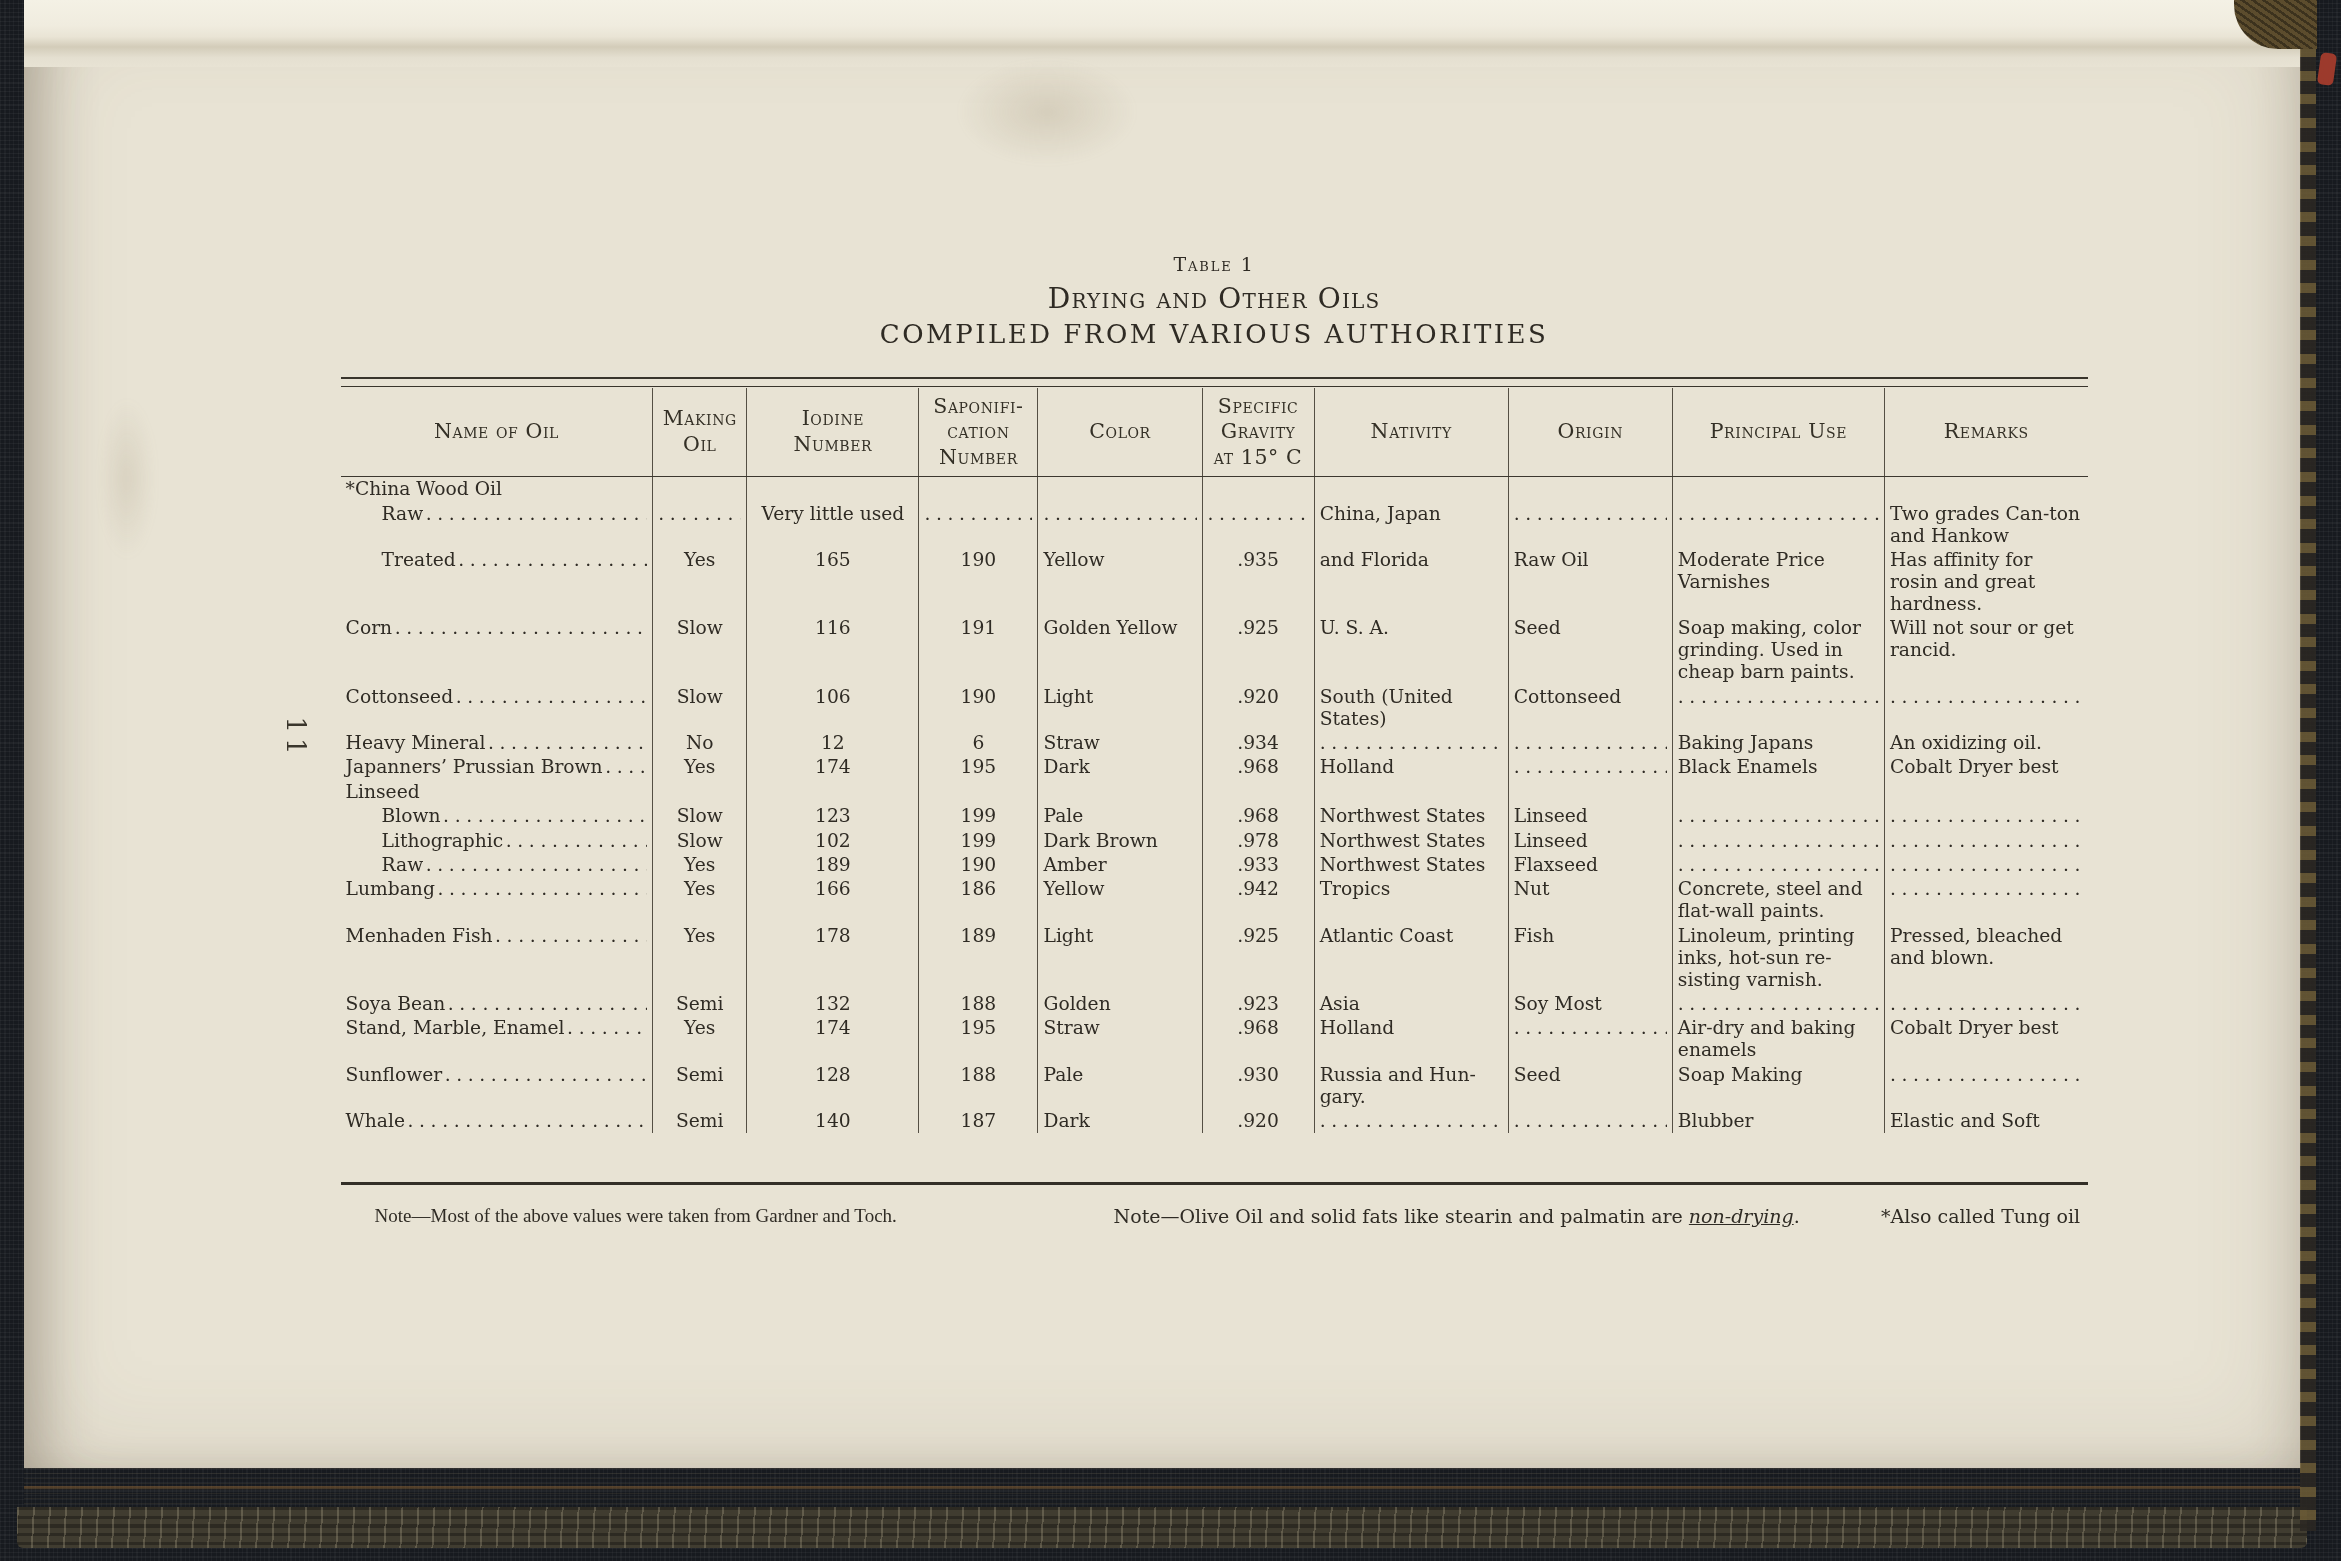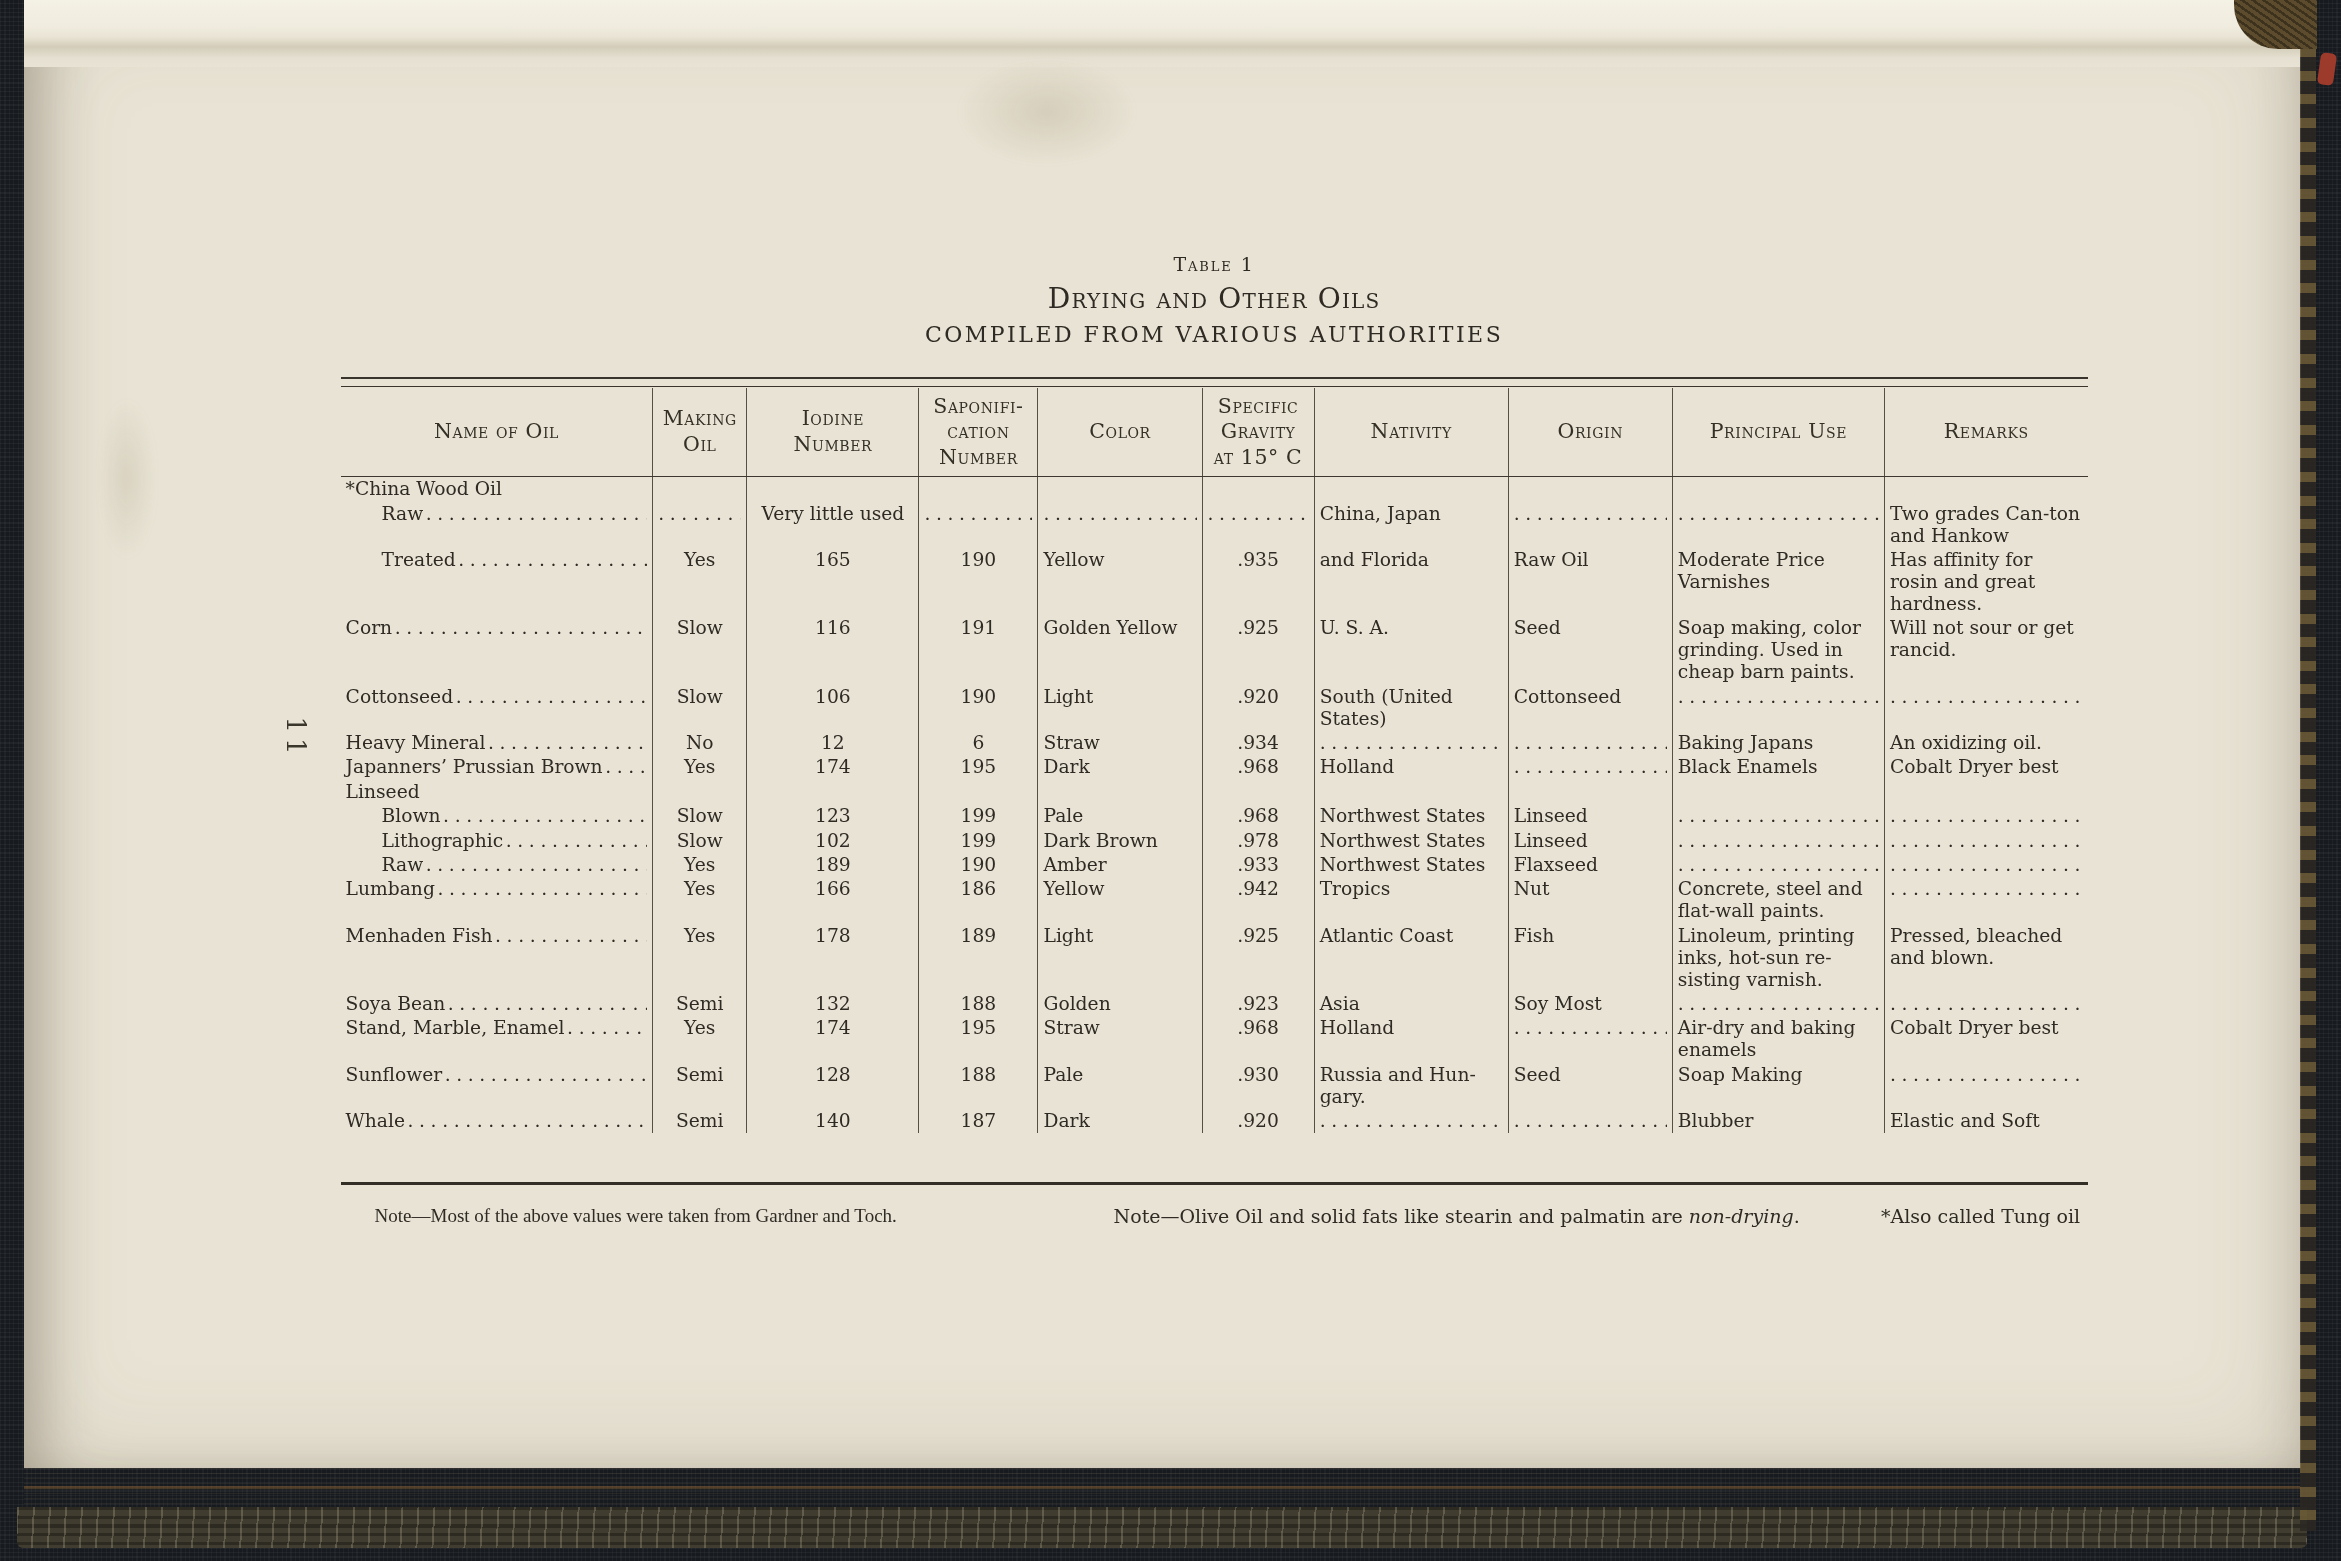--- a/index.html
+++ b/index.html
@@ -36,21 +36,21 @@
   }
   .page-number{
     position:absolute;left:243px;top:716px;width:44px;height:44px;
     font-size:26px;letter-spacing:5px;color:#3a362c;
     transform:rotate(90deg);transform-origin:center;text-align:center;
   }
   
   .title-block{position:absolute;left:317px;top:248px;width:1747px;text-align:center;}
   .t1{font-variant:small-caps;font-size:19px;letter-spacing:1.9px;line-height:32px;}
   .t2{font-variant:small-caps;font-size:28px;letter-spacing:1.2px;line-height:37px;}
-  .t3{font-size:22px;letter-spacing:2.5px;line-height:35px;}
+  .t3{font-size:26px;letter-spacing:2.5px;line-height:35px;}
   
   .table-area{position:absolute;left:317px;top:377px;width:1747px;height:808px;overflow:hidden;}
   .rule-double{height:6.8px;border-top:2.5px solid #39352c;border-bottom:1.9px solid #39352c;margin-bottom:1.2px;}
   .rule-bottom{position:absolute;left:0;right:0;bottom:0;border-top:3.7px solid #332f27;}
   table.oils{border-collapse:collapse;table-layout:fixed;width:1747px;}
   col.c0{width:312px}col.c1{width:94px}col.c2{width:172px}col.c3{width:119px}col.c4{width:164px}
   col.c5{width:112px}col.c6{width:194px}col.c7{width:164px}col.c8{width:212px}col.c9{width:203px}
   .oils th{
     height:86px;vertical-align:middle;text-align:center;font-weight:normal;
     font-variant:small-caps;font-size:20.5px;line-height:25.5px;letter-spacing:0.6px;
@@ -100,21 +100,21 @@
   }
   .tr-corner{
     position:absolute;left:2234px;top:0;width:83px;height:49px;
     background:#5c4c2d;border-radius:0 0 0 44px;
     background-image:repeating-linear-gradient(35deg, rgba(0,0,0,.35) 0 2.5px, rgba(0,0,0,0) 2.5px 6.2px);
   }
   .red-spot{
     position:absolute;left:2319px;top:53px;width:16px;height:32px;
     background:#9c3a2c;border-radius:5px;transform:rotate(8deg);
   }
-  i{font-style:italic;}
+  i{font-style:italic;text-decoration:underline;}
 </style>
 </head>
 <body>
 
 <div class="stage">
   <div class="page">
     <div class="top-curl"></div>
     <div class="smudge"></div>
     <div class="smudge2"></div>
 

